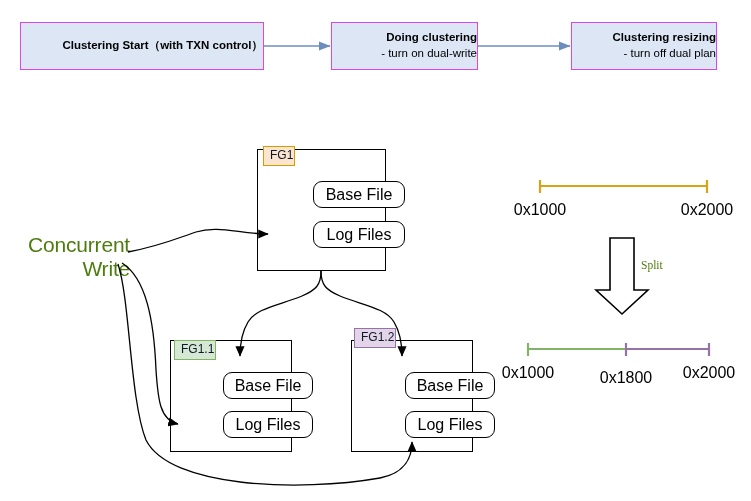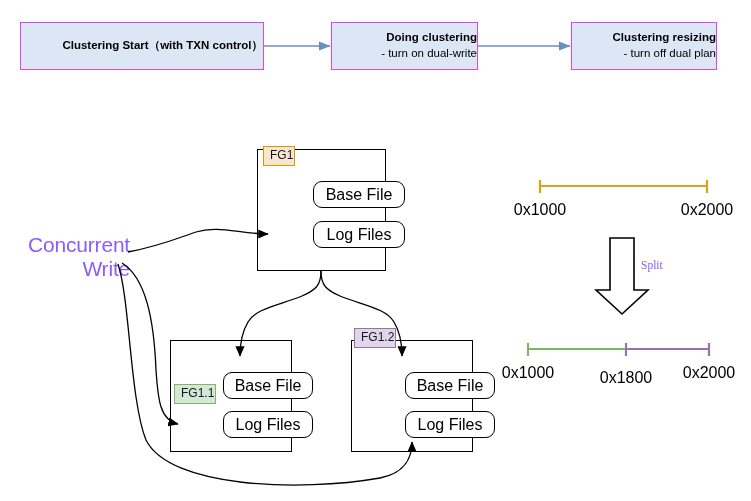--- a/index.html
+++ b/index.html
@@ -85,21 +85,21 @@
     justify-content: center;
     font-size: 16px;
     color: #000;
     white-space: nowrap;
     margin-left: 37px;
   }
 
   
   .free-text {
     position: absolute;
-    color: #8b5cf6;
+    color: #4d7c0f;
     white-space: pre;
   }
   #concurrent-write {
     font-size: 21px;
     line-height: 1.15;
     text-align: right;
     letter-spacing: -0.2px;
   }
   .range-tick-label {
     position: absolute;
@@ -147,21 +147,21 @@
 
   <div class="free-text" id="concurrent-write" style="left:12px; top:233px; width:118px;">Concurrent
 Write</div>
 
   <div class="fg-box" id="fg1-box" style="left:257px; top:149px; width:129px; height:122px;"></div>
   <div class="fg-tag tag-fg1" style="left:263px; top:146px;">FG1</div>
   <div class="file-chip" style="left:276px; top:181px; width:92px; height:27px;">Base File</div>
   <div class="file-chip" style="left:276px; top:221px; width:92px; height:27px;">Log Files</div>
 
   <div class="fg-box" id="fg11-box" style="left:170px; top:340px; width:122px; height:112px;"></div>
-  <div class="fg-tag tag-fg11" style="left:174px; top:340px;margin-top:44px;">FG1.1</div>
+  <div class="fg-tag tag-fg11" style="left:174px; top:340px;">FG1.1</div>
   <div class="file-chip" style="left:186px; top:372px; width:90px; height:27px;">Base File</div>
   <div class="file-chip" style="left:186px; top:411px; width:90px; height:27px;">Log Files</div>
 
   <div class="fg-box" id="fg12-box" style="left:351px; top:340px; width:122px; height:112px;"></div>
   <div class="fg-tag tag-fg12" style="left:354px; top:328px;">FG1.2</div>
   <div class="file-chip" style="left:368px; top:372px; width:90px; height:27px;">Base File</div>
   <div class="file-chip" style="left:368px; top:411px; width:90px; height:27px;">Log Files</div>
 
   <svg class="layer">
 

